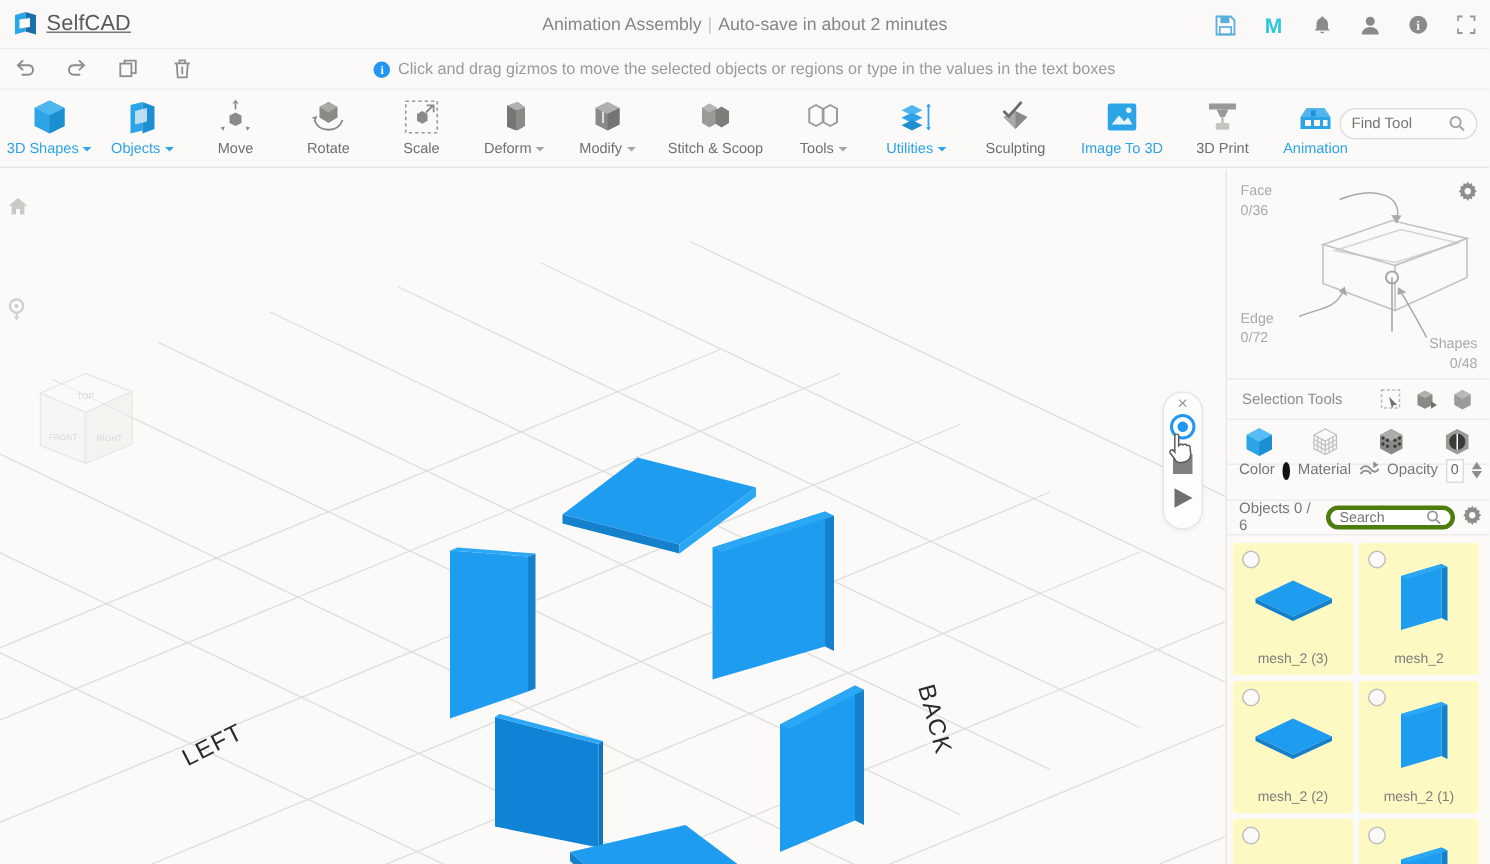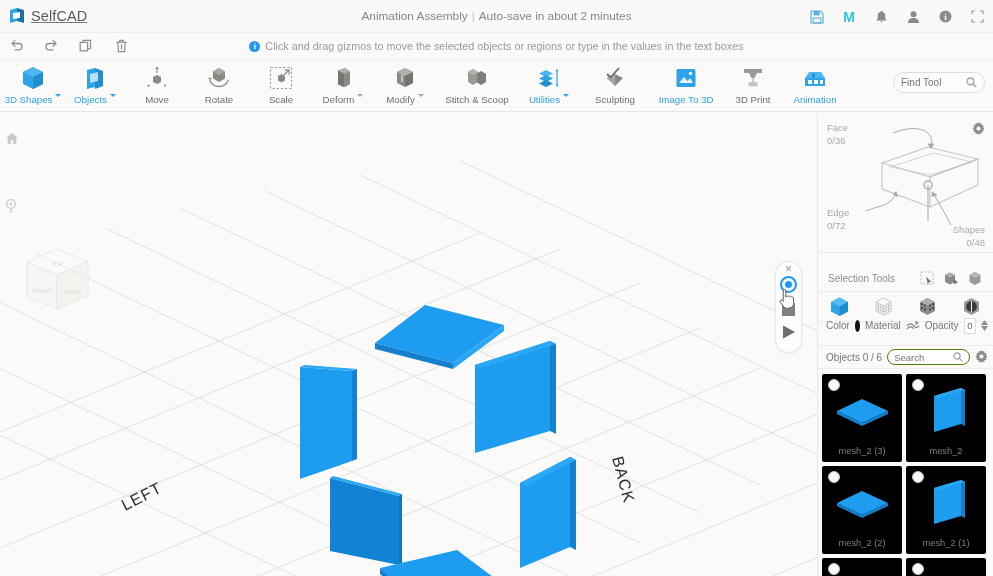--- a/index.html
+++ b/index.html
@@ -69,21 +69,21 @@
   }
   .tool {
     width: 62px; height: 52px;
     display: flex; flex-direction: column; align-items: center;
     justify-content: flex-start; padding-top: 4px; gap: 2px;
     cursor: pointer;
   }
   .tool .glyph { height: 28px; display: flex; align-items: center; justify-content: center; }
   .tool .tlabel {
     font-size: 9.7px; color: #6f6f6c; white-space: nowrap;
-    display: flex; gap: 3px;
+    display: flex; align-items: center; gap: 3px;
   }
   .tool.accent .tlabel { color: #2da3e8; }
   .tool.accent .caret { border-top-color: #2da3e8; }
   .findtool {
     position: absolute; right: 8px; top: 12px;
     width: 92px; height: 21px; border: 1px solid #e0ded9;
     border-radius: 11px; background: #fdfcfa;
     display: flex; align-items: center; padding: 0 7px;
     justify-content: space-between;
   }
@@ -124,21 +124,21 @@
     position: absolute; right: 0; top: 113px;
     width: 176px; height: 463px;
     background: #fbfaf8; border-left: 1px solid #e8e7e4;
   }
   .sel-diagram { position: relative; height: 140px; border-bottom: 1px solid #eceae6; }
   .sd-label { position: absolute; font-size: 9.5px; color: #a9a9a6; line-height: 13px; }
   .gear-tr { position: absolute; right: 8px; top: 8px; cursor: pointer; }
 
   .seltools-row {
     height: 27px; display: flex; align-items: center;
-    padding: 0 6px 0 10px; gap: 0; border-bottom: 1px solid #eeece9; margin-top: 12px;
+    padding: 0 6px 0 10px; gap: 0; border-bottom: 1px solid #eeece9;
   }
   .seltools-row .lbl { font-size: 10px; color: #8d8d8a; flex: 1; }
   .st-ic { width: 24px; height: 22px; display:flex; align-items:center; justify-content:center; cursor: pointer;}
 
   .modes-row {
     height: 30px; display: flex; align-items: center;
     justify-content: space-around; border-bottom: 1px solid #eeece9;
   }
   .mode-ic { width: 30px; height: 26px; display:flex; align-items:center; justify-content:center; cursor:pointer;}
 
@@ -154,36 +154,36 @@
     font-size: 9.5px; color: #666;
   }
   .spinner { display: flex; flex-direction: column; gap: 1px; cursor: pointer; }
 
   .objects-row {
     height: 23px; display: flex; align-items: center; gap: 5px;
     padding: 0 5px 0 8px; border-bottom: 1px solid #eeece9;
     font-size: 10px; color: #76767a;
   }
   .obj-search {
-    flex: 1; height: 16px; border: 1px solid #4d7c0f; border-radius: 9px;
+    flex: 1; height: 16px; border: 3px solid #4d7c0f; border-radius: 9px;
     background: #fff; display: flex; align-items: center;
     padding: 0 6px; justify-content: space-between;
   }
   .obj-search input {
     border: none; outline: none; background: transparent;
     font-size: 9.5px; color: #b0b0ad; width: 58px;
     font-family: "Liberation Sans", sans-serif;
   }
 
   .obj-grid {
     display: flex; flex-wrap: wrap; gap: 4px;
     padding: 5px 4px; overflow: hidden; height: 242px;
   }
   .obj-card {
-    width: 80px; height: 88px; background: #000000;
+    width: 80px; height: 88px; background: #fef9c3;
     border-radius: 2px; position: relative; cursor: pointer;
     display: flex; flex-direction: column; align-items: center;
   }
   .obj-check {
     position: absolute; left: 6px; top: 5px;
     width: 12px; height: 12px; border-radius: 50%;
     border: 1.4px solid #bfbfbc; background: #fbfaf8; cursor: pointer;
   }
   .obj-thumb { flex: 1; display: flex; align-items: center; justify-content: center; width: 100%; }
   .obj-name { font-size: 9.3px; color: #7d7d7a; padding-bottom: 6px; }
@@ -378,20 +378,32 @@
       <span class="glyph">
         <svg width="26" height="26" viewBox="0 0 26 26">
             <path d="M9 4 4 7v10l5 3 5-3V7z" fill="#9a9a97"></path>
             <path d="M17 6l-4 2.5v9L17 20l5-3V9z" fill="#7d7d7a"></path>
             <path d="M9 4 4 7l5 3 5-3z" fill="#b5b5b2"></path>
           </svg>
       </span>
       <span class="tlabel">Stitch &amp; Scoop</span>
     </div>
 
+    <div class="tool">
+      <span class="glyph">
+        <svg width="26" height="26" viewBox="0 0 26 26">
+            <path d="M8 5 3.5 7.5v9L8 19l4.5-2.5v-9z" fill="none" stroke="#9a9a97" stroke-width="1.3"></path>
+            <path d="M17.5 5 13 7.5v9L17.5 19l4.5-2.5v-9z" fill="none" stroke="#9a9a97" stroke-width="1.3"></path>
+          </svg>
+      </span>
+      <span class="tlabel">
+          <span>Tools</span>
+          <i class="caret"></i>
+        </span>
+    </div>
 
     <div class="tool accent">
       <span class="glyph">
         <svg width="26" height="26" viewBox="0 0 26 26">
             <path d="M10 5 3 8.5 10 12l7-3.5z" fill="#4fb6f0"></path>
             <path d="M10 10 3 13.5 10 17l7-3.5z" fill="#2da3e8"></path>
             <path d="M10 15 3 18.5 10 22l7-3.5z" fill="#1d8ed0"></path>
             <path d="M21 5v16" stroke="#2da3e8" stroke-width="1.2"></path>
             <path d="M21 4l1.6 2.2h-3.2zM21 22l1.6-2.2h-3.2z" fill="#2da3e8"></path>
           </svg>

